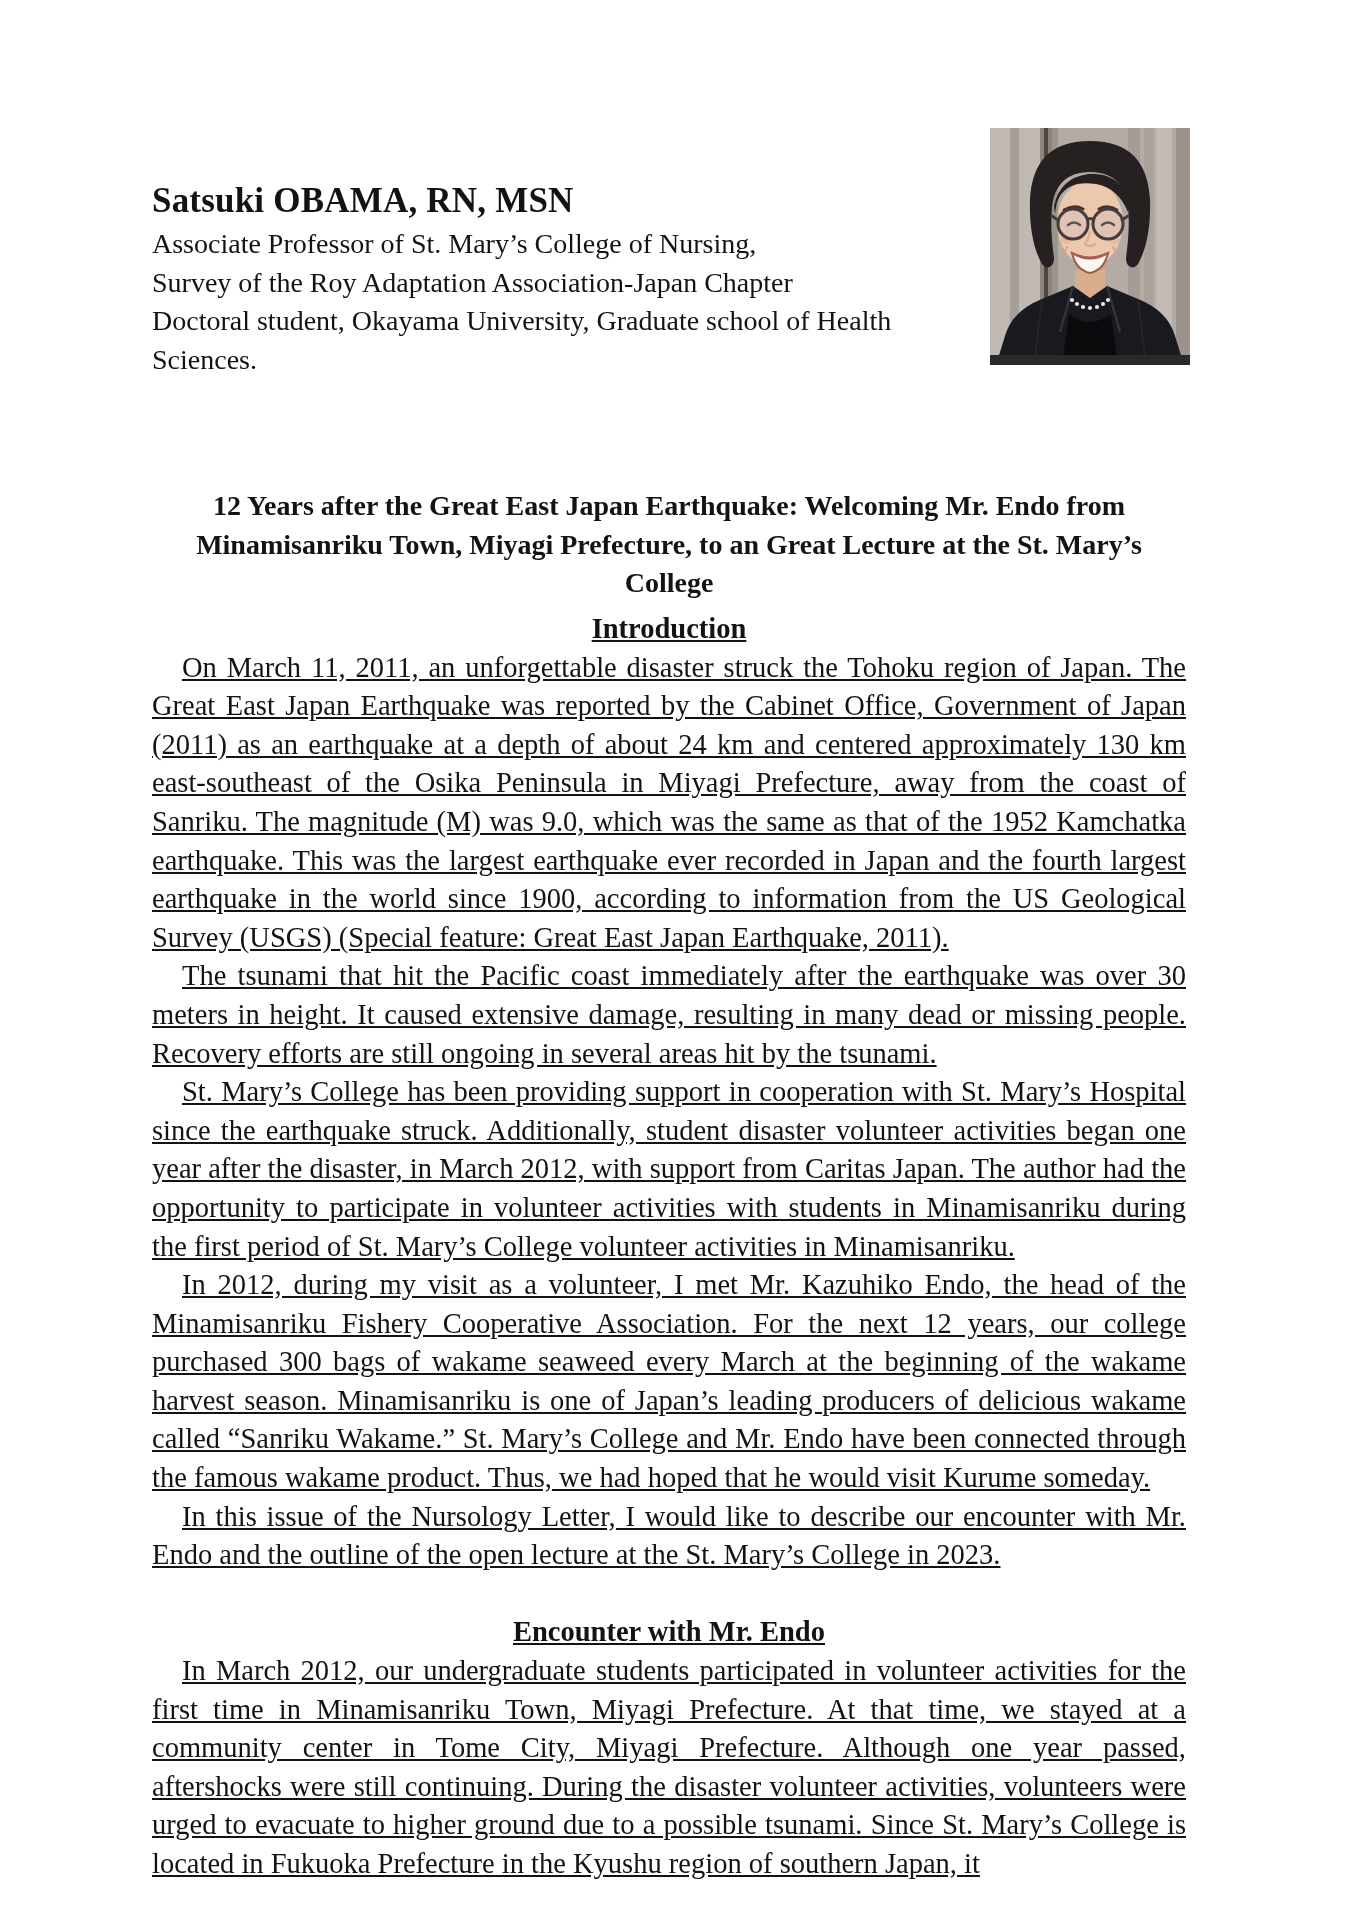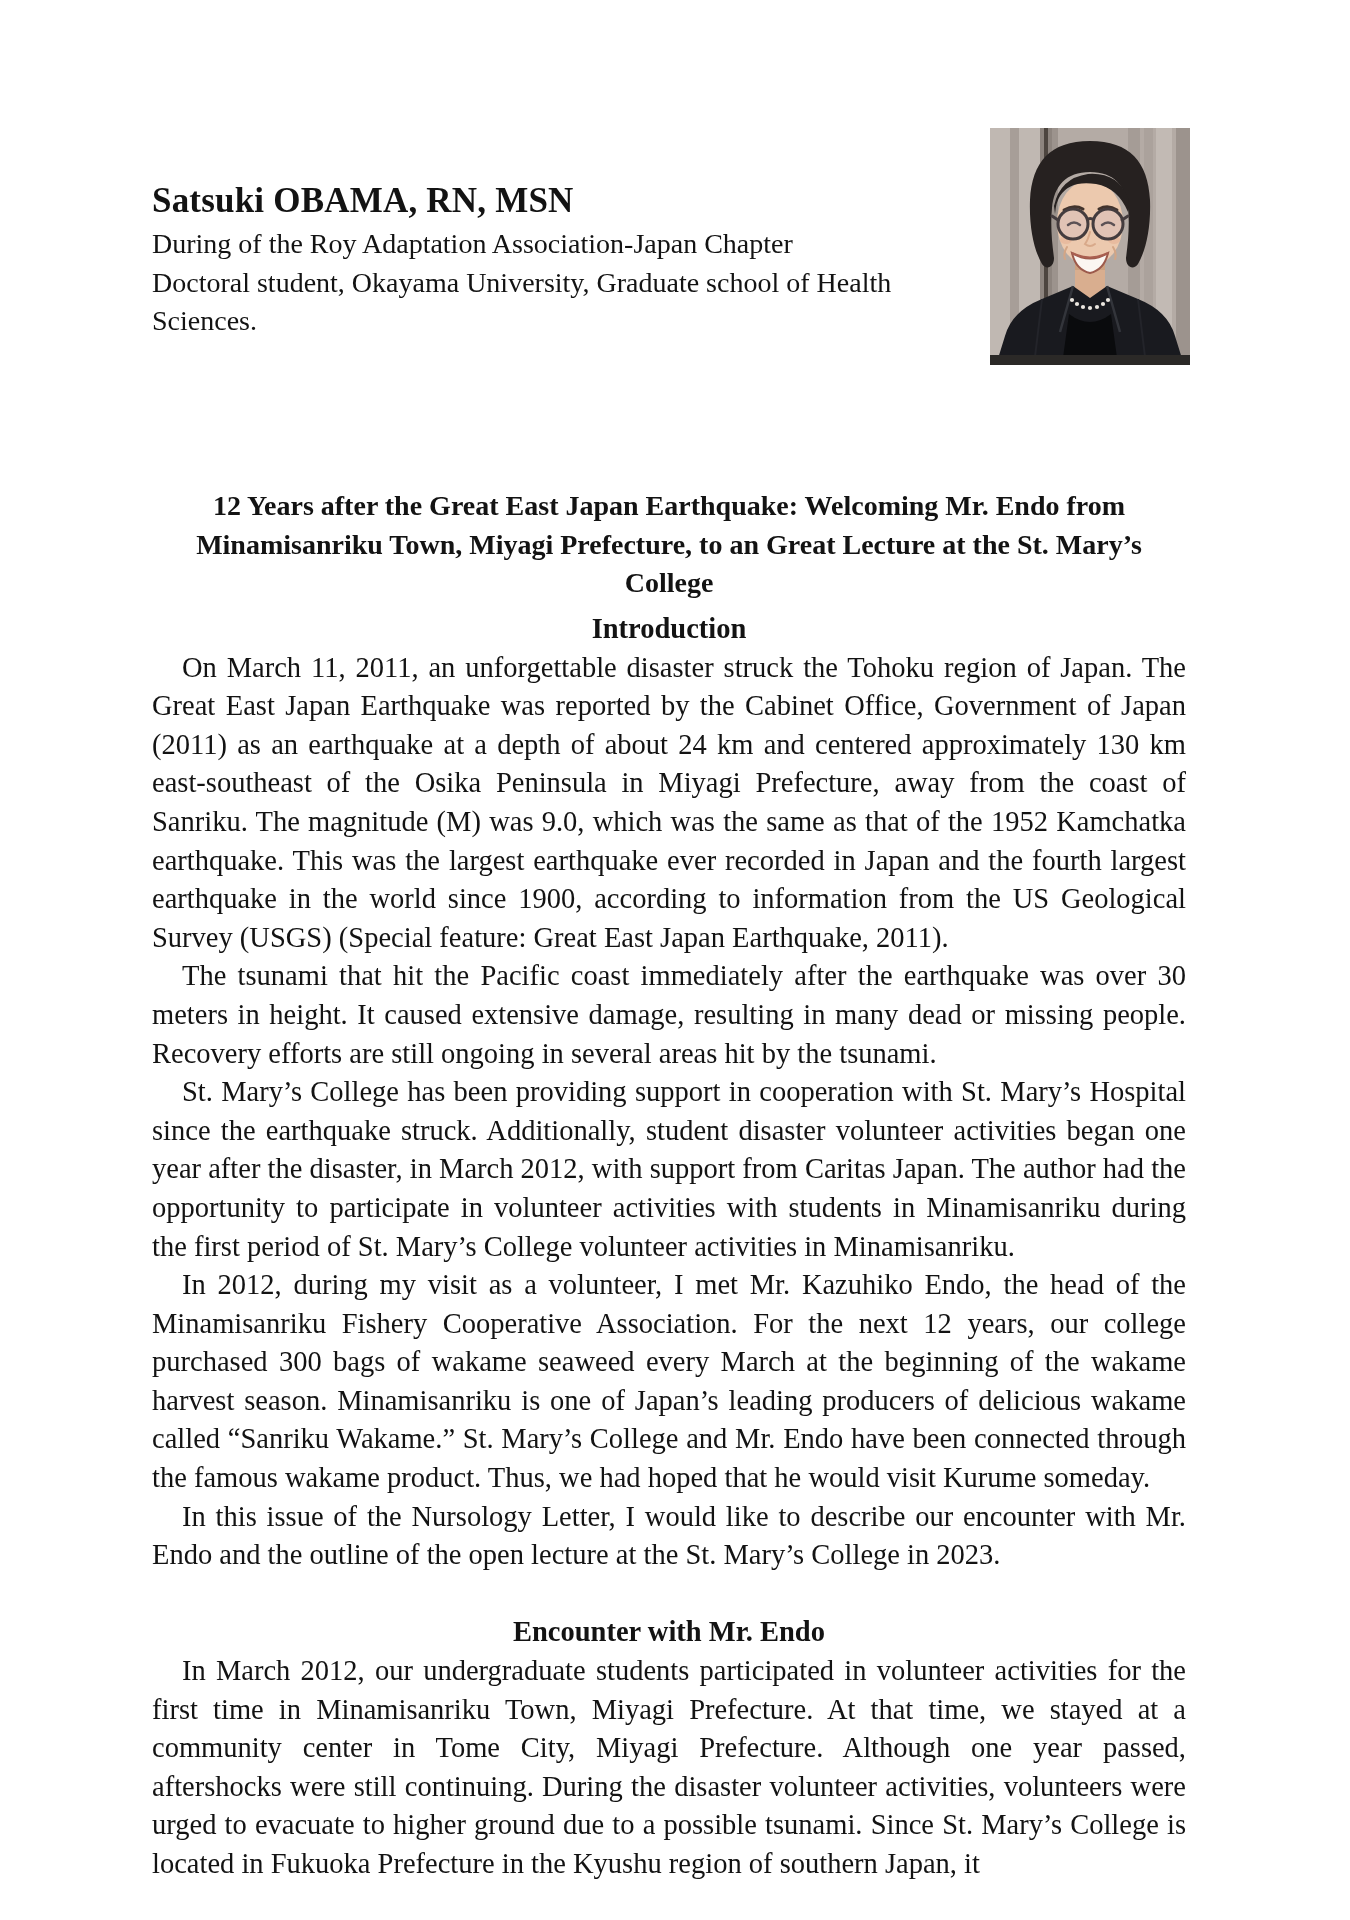--- a/index.html
+++ b/index.html
@@ -29,39 +29,40 @@
     position:absolute;left:990px;top:128px;width:200px;height:237px;
   }
   .photo-frame svg{display:block;width:200px;height:237px;}
   .title-block{
     position:absolute;left:152px;top:487px;width:1034px;
     text-align:center;font-weight:bold;font-size:28px;line-height:38.5px;
   }
   .title-line{display:block;}
   .article-body{
     position:absolute;left:152px;top:610px;width:1034px;
-    font-size:28.5px;line-height:38.6px;text-align:justify;
+    font-size:28.5px;line-height:38.6px;text-align:justify;text-decoration:underline;
   }
   .article-body h2{
     font-size:28.5px;line-height:38.6px;font-weight:bold;
     text-align:center;margin:0;
   }
   .article-body h2.spaced{margin-top:38.6px;}
   .article-body p{
     margin:0;text-indent:30px;
   }
 </style>
 </head>
 <body>
 
 <div class="page">
 
   <div class="author-block">
     <h1 class="author-name">Satsuki OBAMA, RN, MSN</h1>
-    <span class="bio-line">During of the Roy Adaptation Association-Japan Chapter</span>
+    <span class="bio-line">Associate Professor of St. Mary’s College of Nursing,</span>
+    <span class="bio-line">Survey of the Roy Adaptation Association-Japan Chapter</span>
     <span class="bio-line">Doctoral student, Okayama University, Graduate school of Health Sciences.</span>
   </div>
 
   <div class="photo-frame">
     <svg viewBox="0 0 200 237" xmlns="http://www.w3.org/2000/svg">
 
       <rect x="0" y="0" width="200" height="237" fill="#b4aba5"></rect>
       <rect x="0" y="0" width="50" height="237" fill="#c0b8b2"></rect>
       <rect x="20" y="0" width="9" height="237" fill="#a79e98"></rect>
       <rect x="50" y="0" width="12" height="237" fill="#8d847e"></rect>

